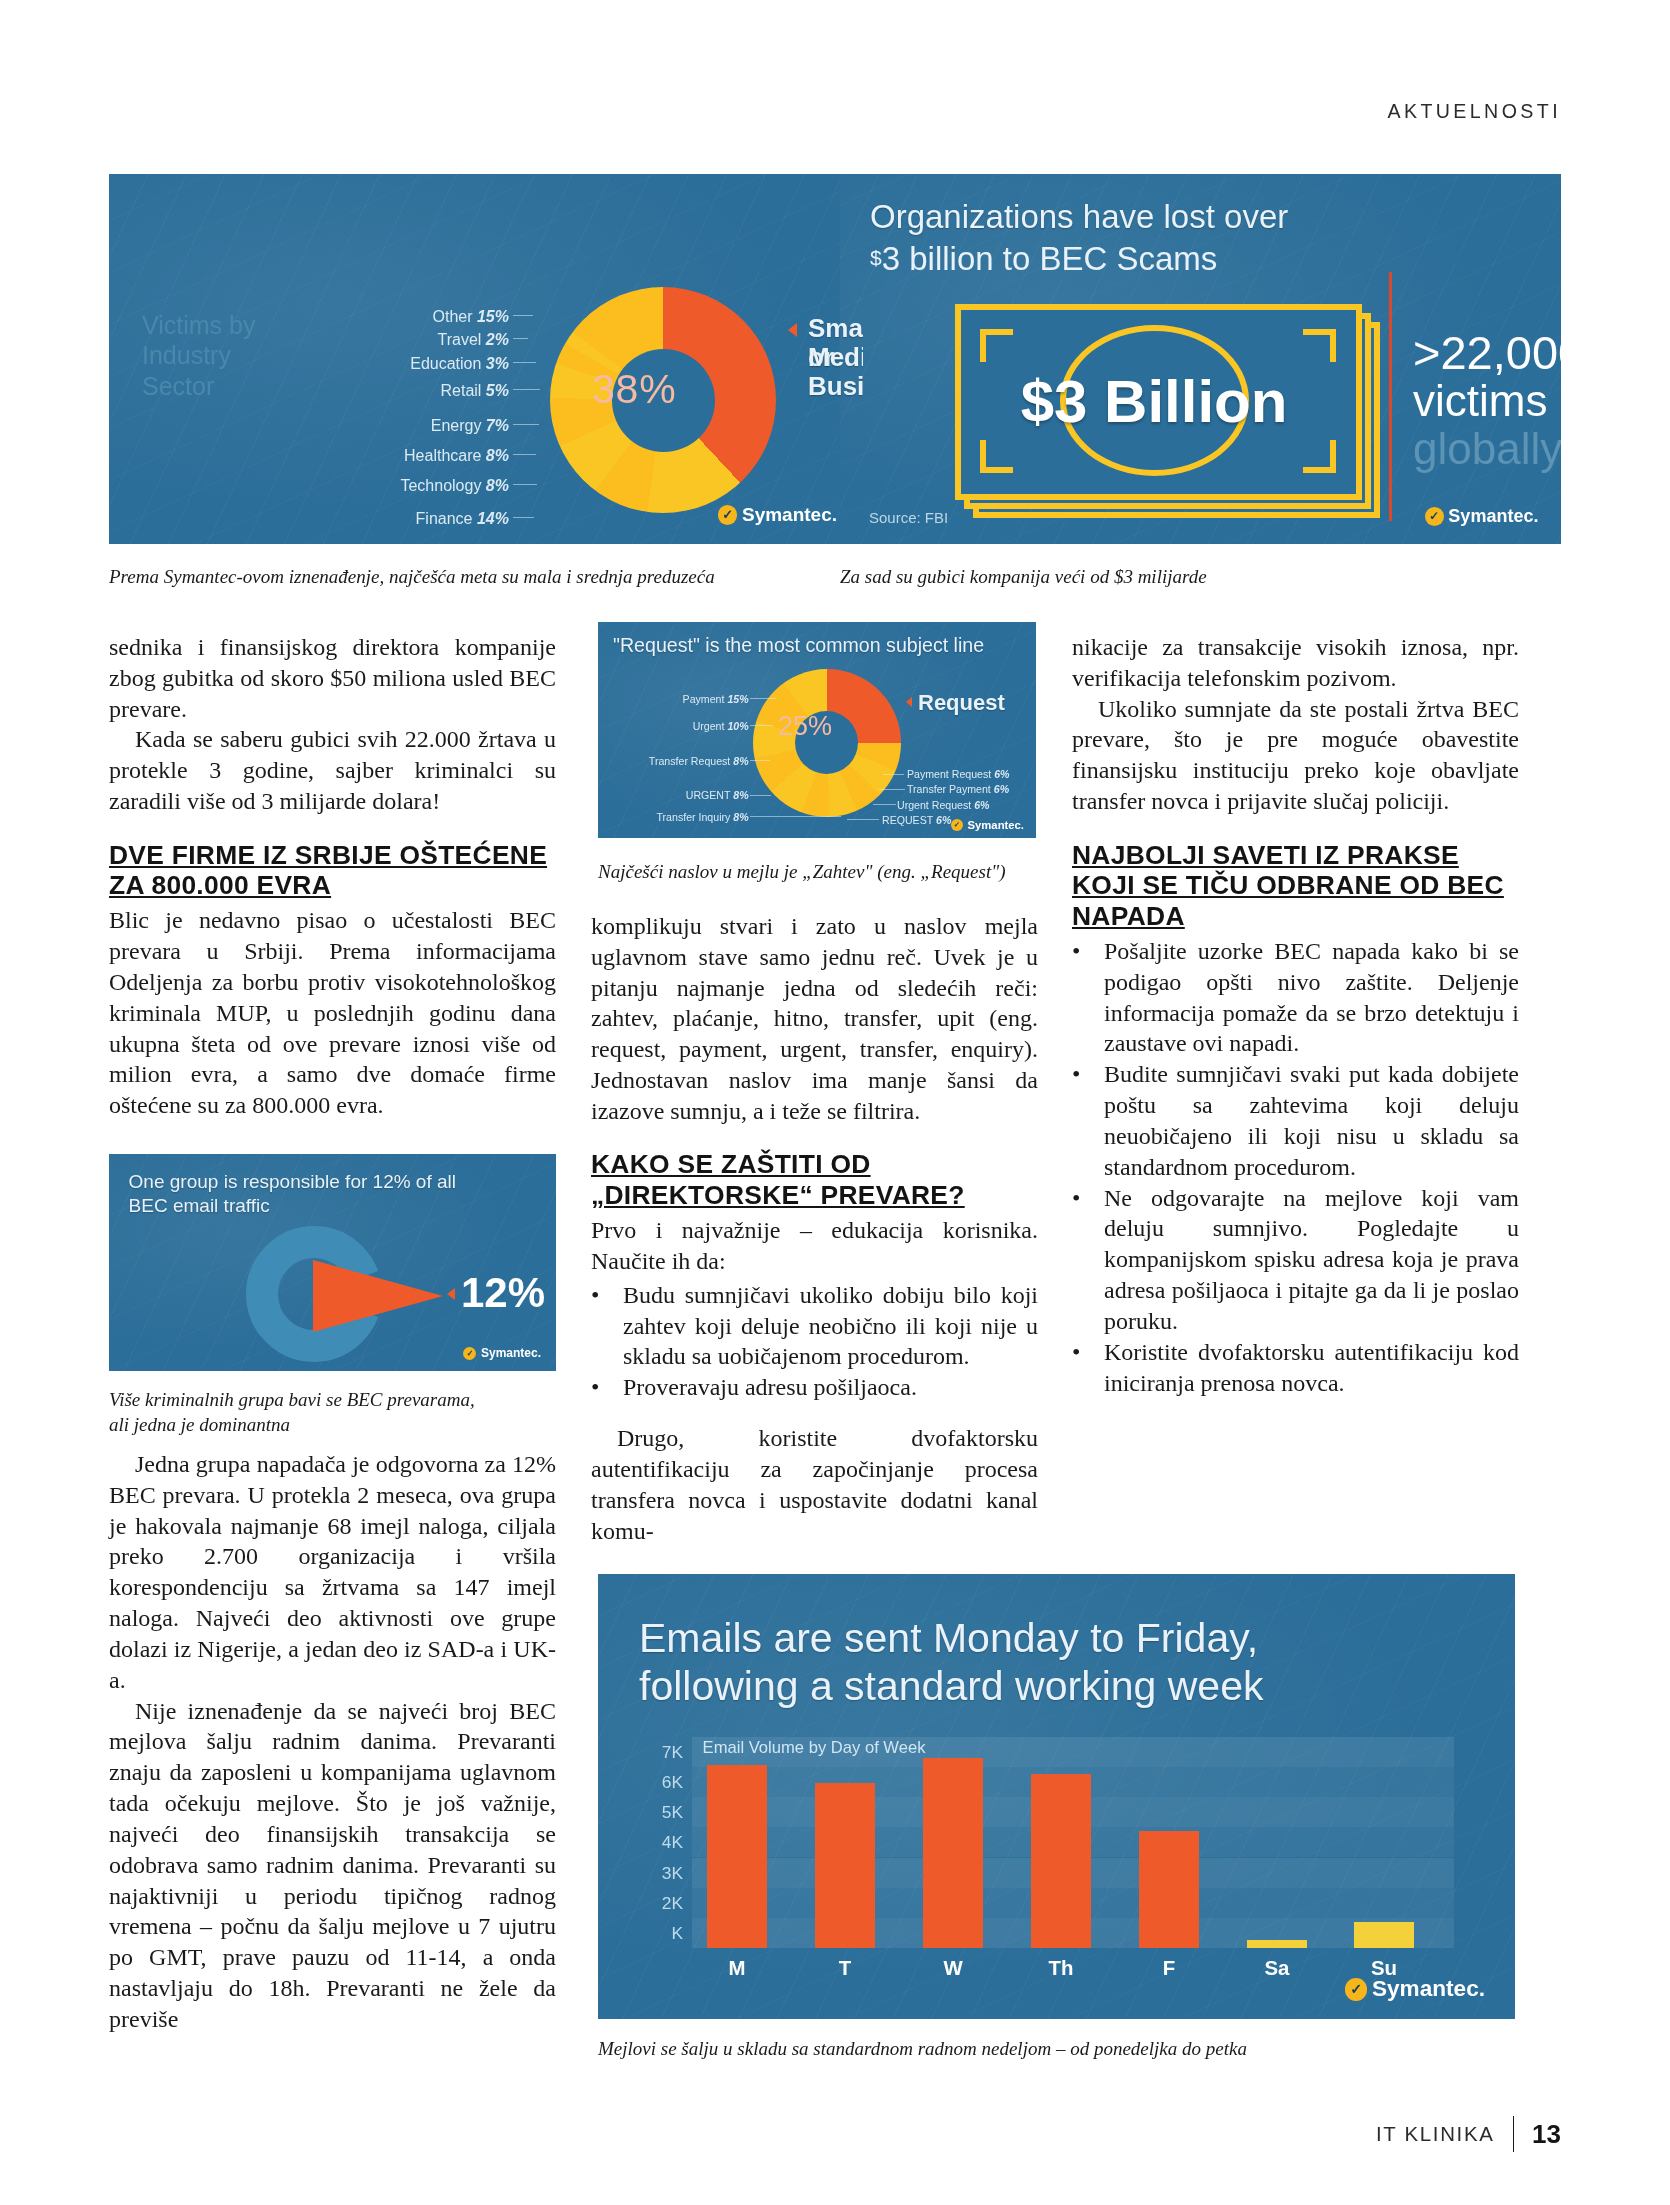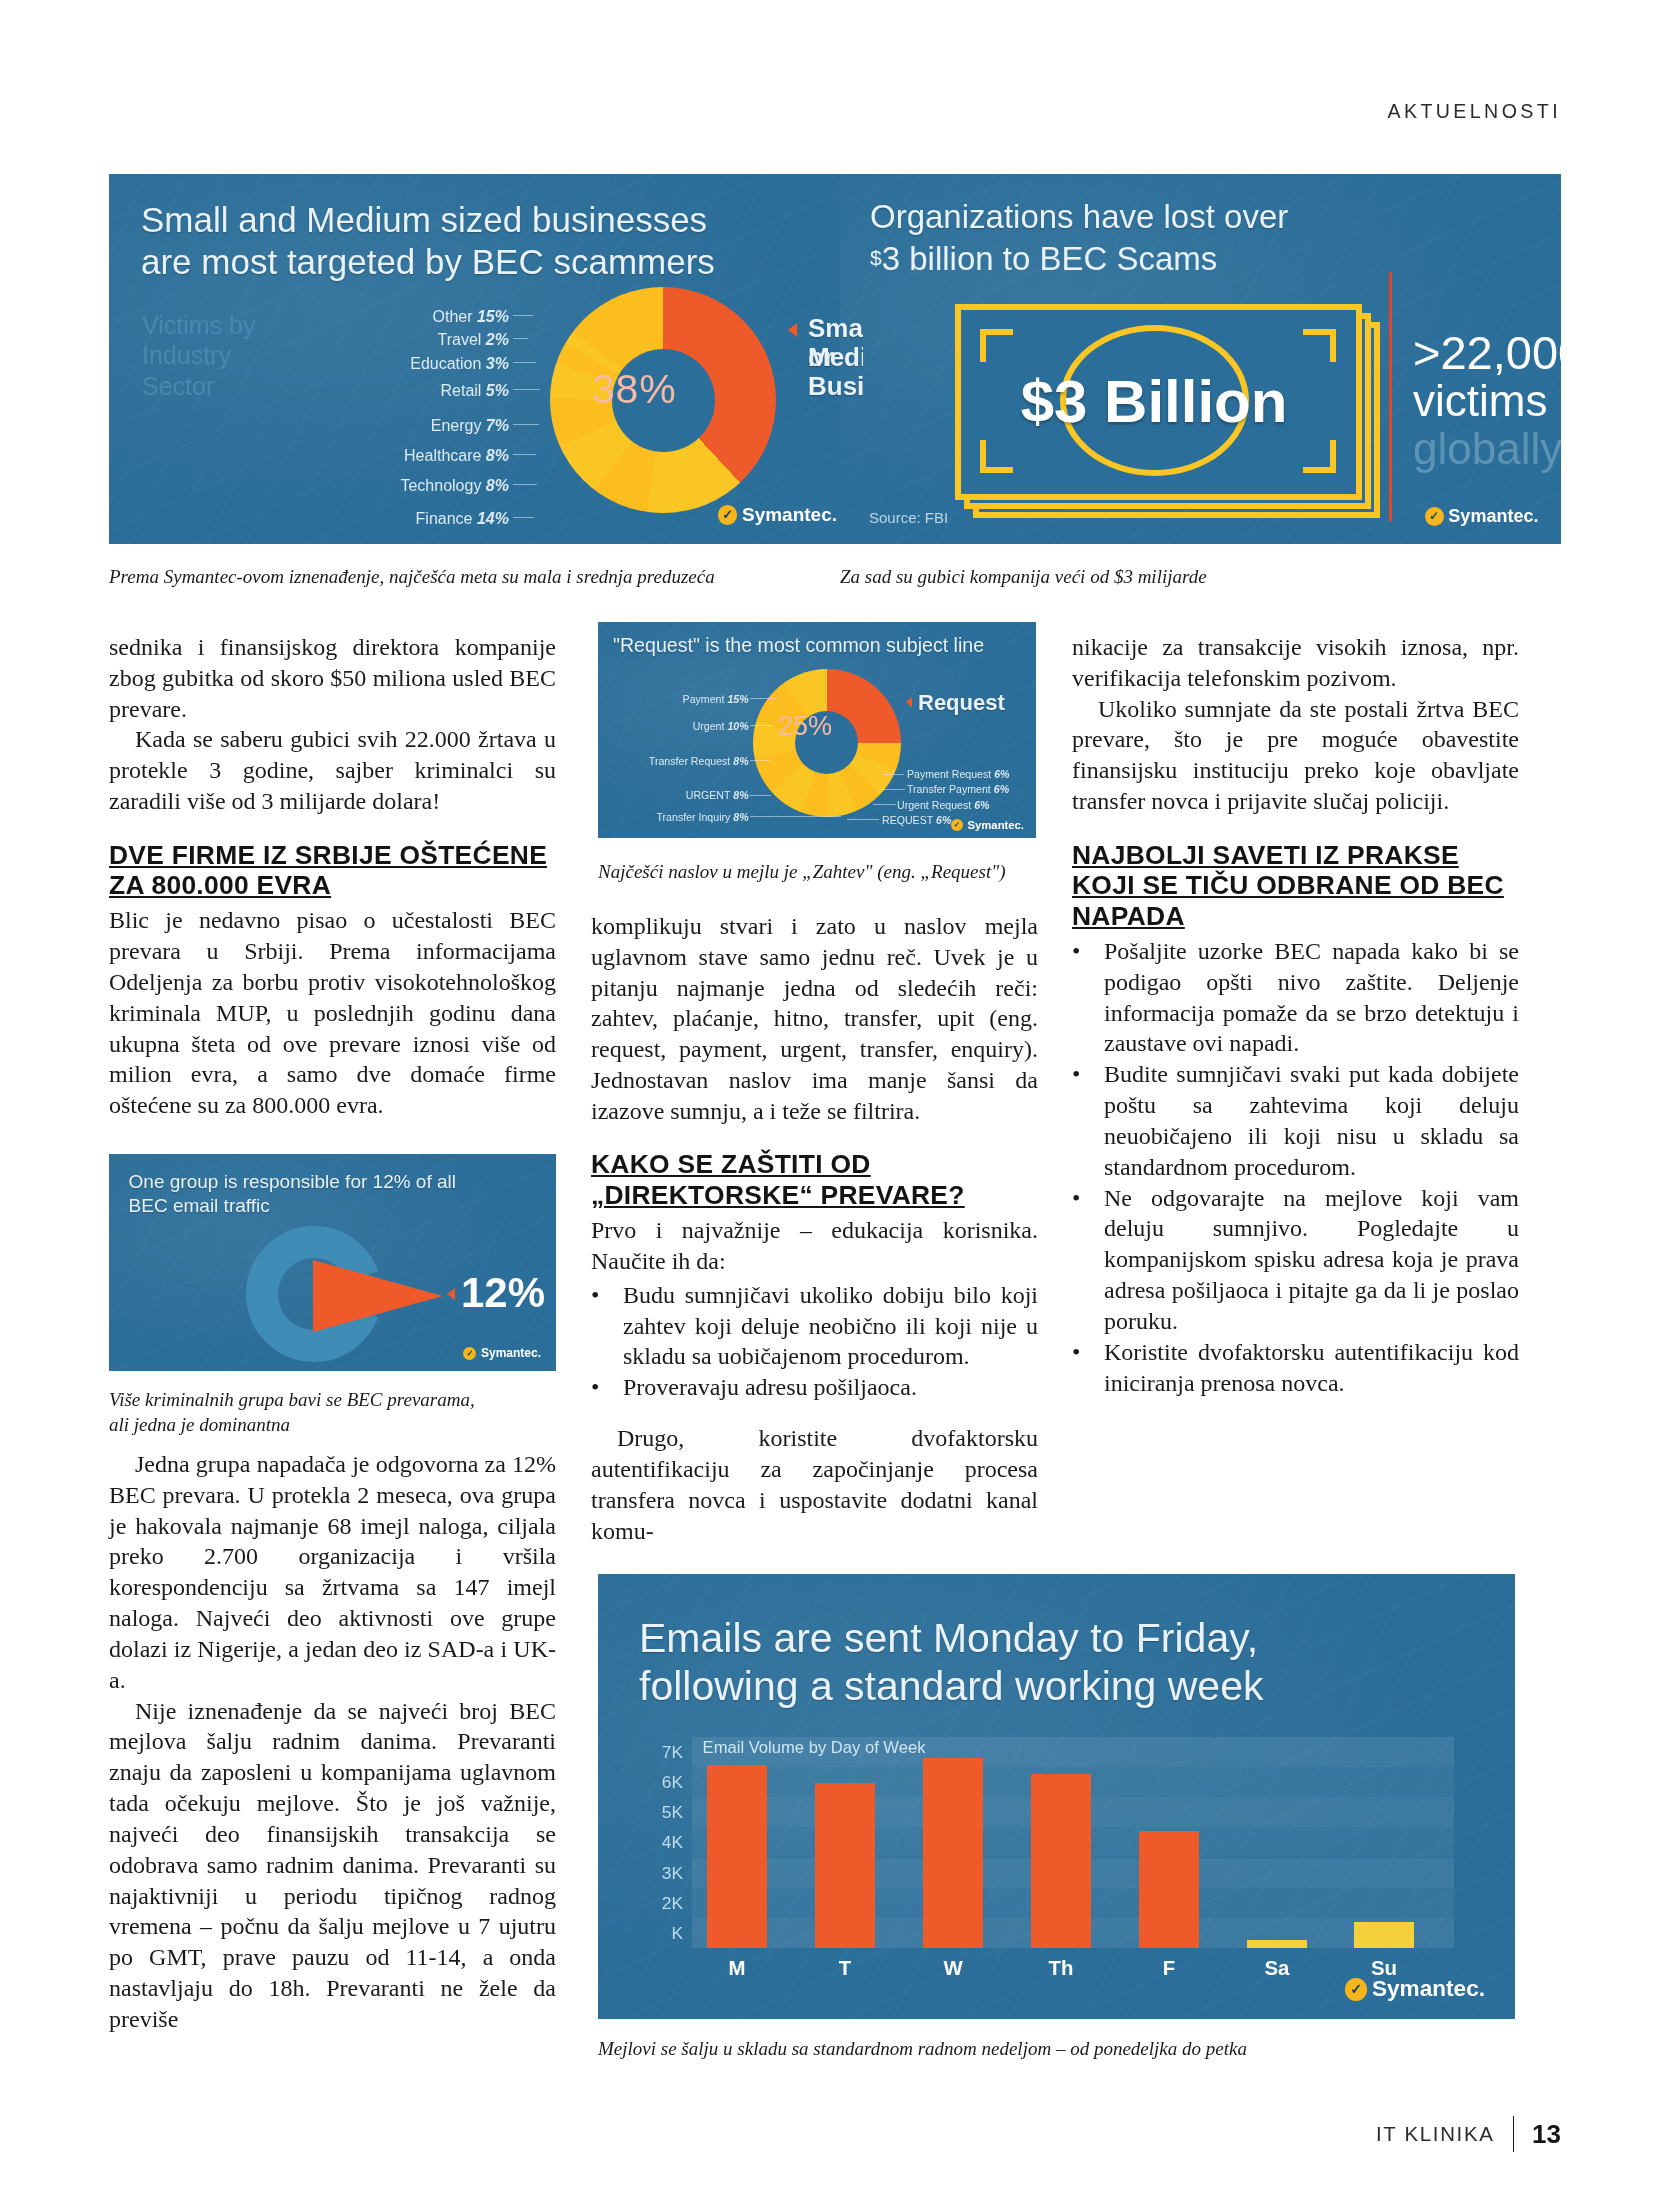--- a/index.html
+++ b/index.html
@@ -131,22 +131,20 @@
 </style>
 </head>
 <body>
 
 <div class="page">
 
   <div class="runhead">AKTUELNOSTI</div>
 
   <div class="ig" style="left:109px; top:174px; width:754px; height:370px;">
 
-    <div class="ig-title" style="left:32px; top:26px; font-size:35px;">Small and Medium sized businesses</div>
-    <div class="ig-title" style="left:32px; top:68px; font-size:35px;">are most targeted by BEC scammers</div>
 
     <div class="lgd" style="left:33px; top:137px; font-size:25px; color:#4a87ad;">Victims by</div>
     <div class="lgd" style="left:33px; top:167px; font-size:25px; color:#4a87ad;">Industry</div>
     <div class="lgd" style="left:33px; top:198px; font-size:25px; color:#4a87ad;">Sector</div>
 
     <div class="lgd" style="left:186px; top:134px; font-size:16px; width:214px; text-align:right;">
       <span>Other</span>
       <b>15</b><b>%</b>
     </div>
     <div class="lgd" style="left:186px; top:157px; font-size:16px; width:214px; text-align:right;">

